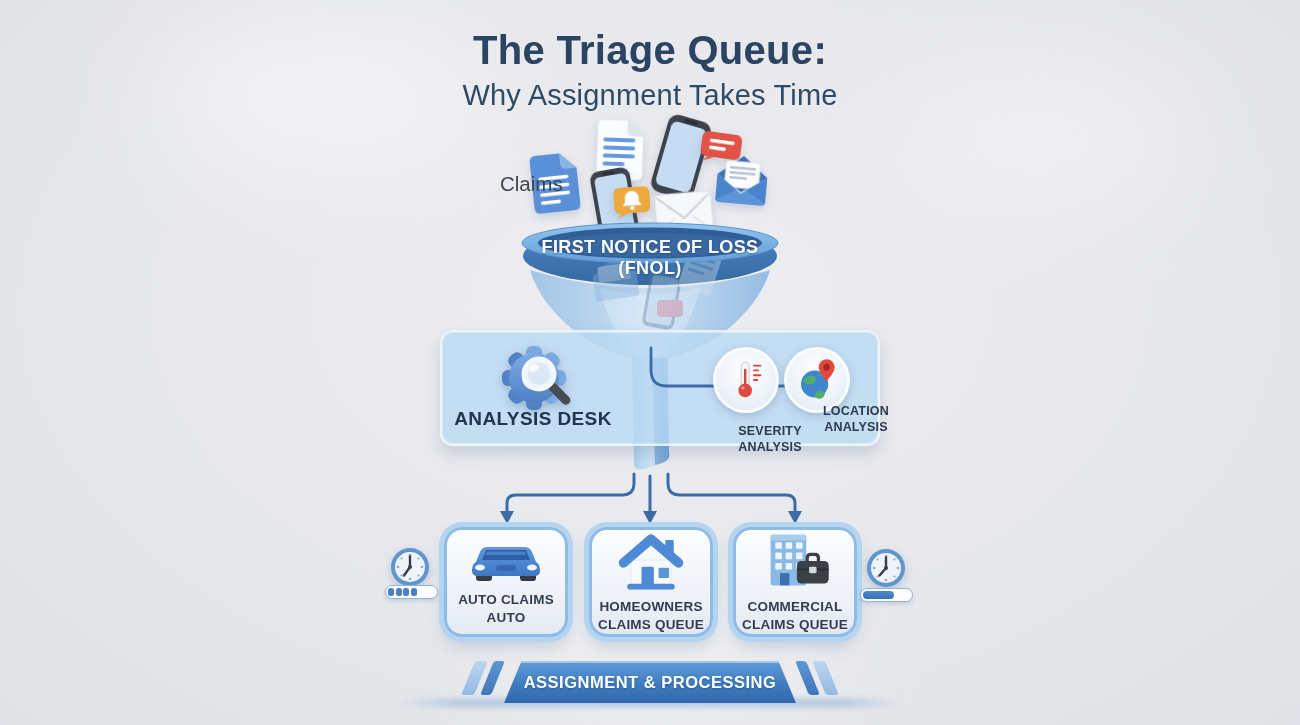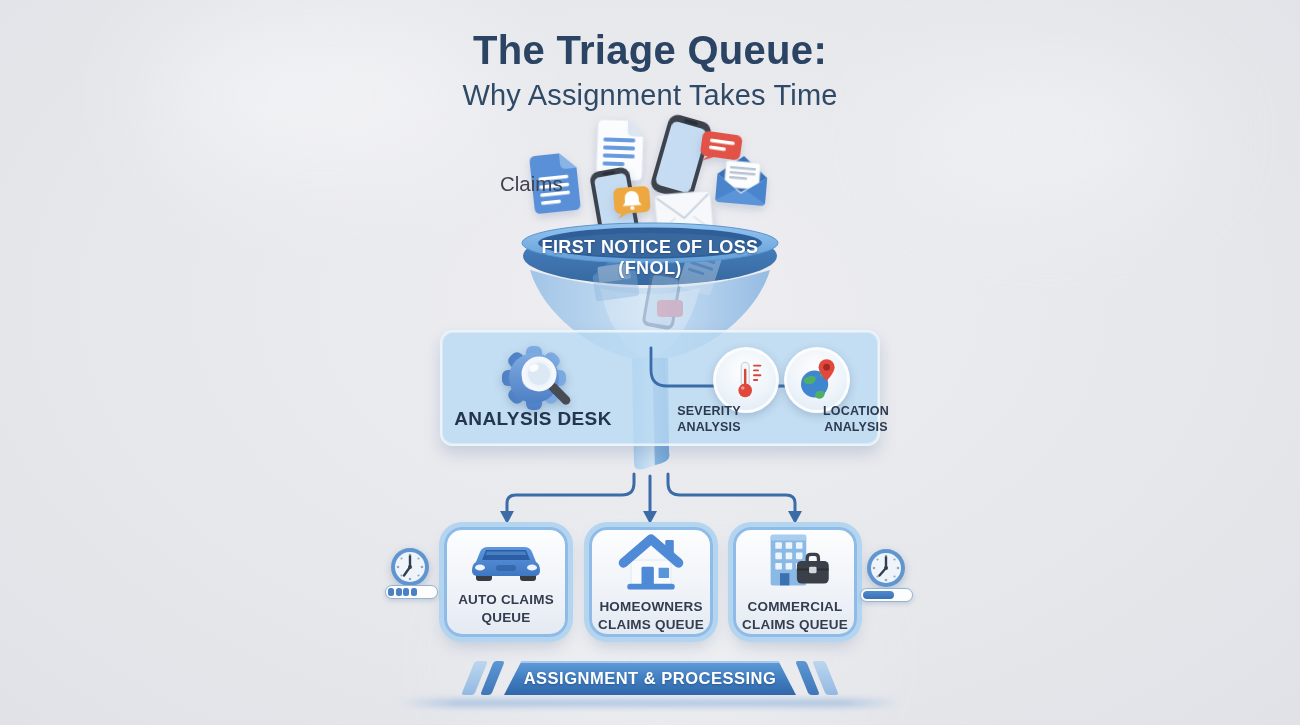--- a/index.html
+++ b/index.html
@@ -36,21 +36,21 @@
                  font-size:19px;font-weight:800;color:#24364f;letter-spacing:.4px;}
   .routing-arrow-svg{position:absolute;left:440px;top:330px;z-index:4;}
   .analysis-circle{position:absolute;top:347px;width:60px;height:60px;border-radius:50%;z-index:4;
                    background:radial-gradient(circle at 50% 35%, #ffffff 0%, #eef4fa 55%, #dce8f3 100%);
                    border:3px solid rgba(255,255,255,.8);box-shadow:0 3px 8px rgba(80,110,150,.3);
                    display:flex;align-items:center;justify-content:center;}
   .analysis-circle.sev{left:713px;}
   .analysis-circle.loc{left:784px;}
   .analysis-label{position:absolute;top:403px;width:80px;z-index:4;text-align:center;
                   font-size:12.5px;font-weight:700;color:#2c3a4e;line-height:1.3;letter-spacing:.2px;}
-  .analysis-label.sev{left:669px;}
+  .analysis-label.sev{left:730px;margin-top:20px;}
   .analysis-label.loc{left:774px;margin-left:42px;}
 
   
   .branch-svg{position:absolute;left:480px;top:470px;z-index:3;}
 
   
   .queue-card{position:absolute;top:527px;width:124px;height:110px;z-index:3;border-radius:18px;
               background:linear-gradient(180deg,#fcfdfe 0%,#edf1f7 70%,#e4eaf2 100%);
               border:3px solid #8fbbe8;box-shadow:0 0 0 5px #b4d5f0, 0 9px 16px rgba(100,130,170,.3);
               display:flex;flex-direction:column;align-items:center;justify-content:center;box-sizing:border-box;}
@@ -63,21 +63,21 @@
   .clock-svg.left{left:389px;top:546px;} .clock-svg.right{left:865px;top:547px;}
   .progress-pill{position:absolute;width:53px;height:14px;z-index:3;border-radius:8px;background:#fdfdfe;
                  border:1.5px solid #93b4d6;box-shadow:0 2px 4px rgba(90,120,160,.25);box-sizing:border-box;
                  padding:2px;display:flex;align-items:stretch;}
   .progress-pill.left{left:385px;top:585px;} .progress-pill.right{left:860px;top:588px;}
   .seg-track{display:flex;gap:1.5px;height:100%;}
   .seg{flex:1;background:#4a80c4;border-radius:2.5px;}
   .solid-fill{height:100%;border-radius:5px;background:linear-gradient(180deg,#4e8bce,#3a6fb4);}
 
   
-  .banner-main{position:absolute;left:504px;top:661px;width:292px;height:34px;z-index:4;
+  .banner-main{position:absolute;left:504px;top:661px;width:292px;height:42px;z-index:4;
                clip-path:polygon(6% 0,94% 0,100% 100%,0 100%);
                background:linear-gradient(180deg,#619dda 0%,#3f7cbe 55%,#3266ab 100%);
                box-shadow:inset 0 2px 0 rgba(255,255,255,.45);
                display:flex;align-items:center;justify-content:center;}
   .banner-text{color:#ffffff;font-size:16.5px;font-weight:800;letter-spacing:.5px;
                text-shadow:0 1px 2px rgba(20,50,90,.4);}
   .slash{position:absolute;top:661px;height:34px;z-index:4;border-radius:3px;}
   .slash.dark{width:11px;background:linear-gradient(180deg,#5d97d4,#3f76b8);}
   .slash.light{width:13px;background:linear-gradient(180deg,#bcd6ef,#93b9e2);}
   .slash.l1{left:468px;transform:skewX(-22deg);}
@@ -297,21 +297,21 @@
         <rect x="54" y="34" width="16" height="9" rx="3" fill="#383d45"></rect>
       <path d="M6,33 Q6,26 10,24 L14,14 Q16,9 22,9 L58,9 Q64,9 66,14 L70,24 Q74,26 74,33 Q74,38 68,38 L12,38 Q6,38 6,33 Z" fill="url(#carG)"></path>
       <path d="M20,12 L60,12 L64,22 L16,22 Z" fill="#2c5ea6"></path>
       <path d="M21,13.5 L59,13.5 L60.5,17 L19.5,17 Z" fill="#4a7fc4"></path>
       <ellipse cx="14" cy="29.5" rx="5" ry="3" fill="#eef4fb"></ellipse>
         <ellipse cx="66" cy="29.5" rx="5" ry="3" fill="#eef4fb"></ellipse>
       <rect x="30" y="27" width="20" height="6" rx="3" fill="#2f62a8" opacity="0.75"></rect>
     </svg>
     <div class="queue-label">
       <div>AUTO CLAIMS</div>
-      <div>QUEUE</div>
+      <div>AUTO</div>
     </div>
   </div>
   <div class="queue-card q1">
     <svg width="76" height="60" viewBox="0 0 80 62">
       <rect x="55" y="9" width="9" height="16" rx="1.5" fill="#4e8ad6"></rect>
       <rect x="19" y="30" width="42" height="26" fill="#f8fafc" stroke="#e2e9f1"></rect>
       <path d="M11,33 L40,8 L69,33" fill="none" stroke="#4e8ad6" stroke-width="10" stroke-linecap="round" stroke-linejoin="round"></path>
       <rect x="30" y="37" width="13" height="19" rx="1.5" fill="#4e8ad6"></rect>
       <rect x="48" y="38" width="11" height="11" rx="1" fill="#5b94d8"></rect>
       <rect x="15" y="55" width="50" height="6" rx="3" fill="#4e8ad6"></rect>

